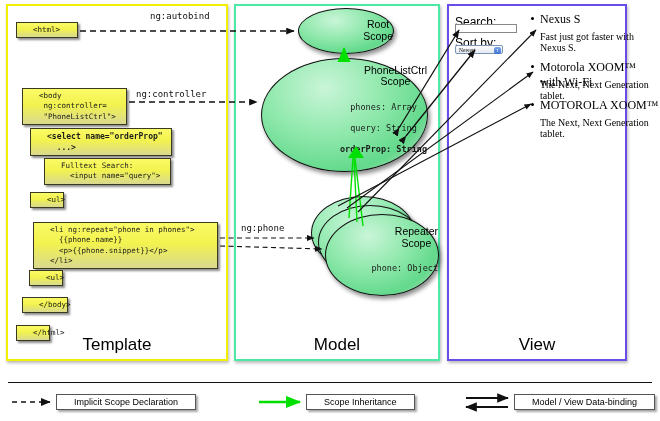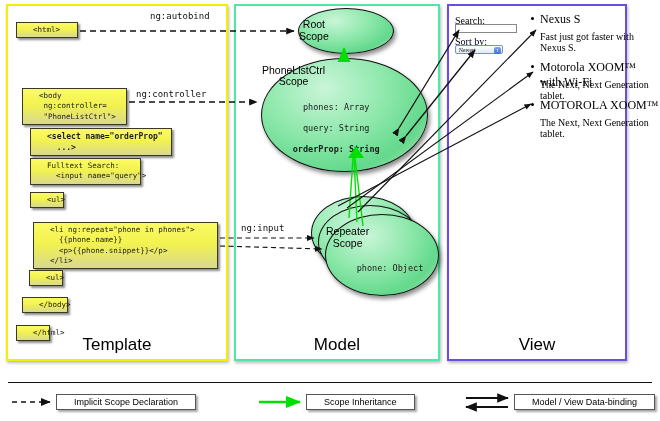--- a/index.html
+++ b/index.html
@@ -26,30 +26,30 @@
            font-family:"DejaVu Sans Mono","Liberation Mono",monospace;
            font-size:7.5px;line-height:1.38;color:#1a1a1a;
            padding:2px 16px;white-space:pre;}
   .codebox.bold{font-weight:bold;font-size:8px;}
 
   
   .ellipse{position:absolute;border-radius:50%;
            border:1.6px solid #111;
            background:radial-gradient(ellipse at 38% 26%,#c9f5d8 0%,#8ee8ab 42%,#63d98c 72%,#d8d8d0 100%);
            box-shadow:2px 3px 4px rgba(0,0,0,.45);
-           display:flex;flex-direction:column;align-items:flex-start;justify-content:center;
+           display:flex;flex-direction:column;align-items:flex-end;justify-content:center;
            text-align:center;}
   .ell-title{font-size:10.5px;color:#000;line-height:1.12;}
   .ell-props{font-family:"DejaVu Sans Mono","Liberation Mono",monospace;
              font-size:8.5px;color:#1b1b1b;line-height:1.25;margin-top:3px;white-space:pre;}
   .ell-props b{font-weight:bold;}
   .ghost{background:radial-gradient(ellipse at 38% 26%,#cdf6dc 0%,#95ebb2 45%,#6bdd93 75%,#dcdcd4 100%);}
 
   
-  .v-label{position:absolute;font-family:Liberation Serif, serif;font-size:10px;color:#000;}
+  .v-label{position:absolute;font-family:Liberation Sans, sans-serif;font-size:12px;color:#000;}
   .v-input{position:absolute;box-sizing:border-box;border:1px solid #888;background:#fff;}
   .v-select{position:absolute;box-sizing:border-box;height:9px;
             border:1px solid #7d93b4;border-radius:2px;
             background:linear-gradient(180deg,#fdfdfd 0%,#e3e9f2 100%);
             font-family:"Liberation Serif",serif;font-size:5.5px;color:#111;
             padding-left:3px;line-height:8px;}
   .v-select .arrow{position:absolute;right:1px;top:1px;width:7px;height:7px;border-radius:2px;
                    background:linear-gradient(180deg,#7fa7e8 0%,#3b6fd4 100%);
                    color:#fff;font-size:5px;line-height:7px;text-align:center;}
   .v-item{position:absolute;font-family:"Liberation Serif",serif;color:#000;}
@@ -87,21 +87,21 @@
 
   <div class="codebox" style="left:16px;top:22px;width:62px;">&lt;html&gt;</div>
 
   <div class="codebox" style="left:22px;top:88px;width:105px;">&lt;body
  ng:controller=
  "PhoneListCtrl"&gt;</div>
 
   <div class="codebox bold" style="left:30px;top:128px;width:142px;">&lt;select name="orderProp"
   ...&gt;</div>
 
-  <div class="codebox" style="left:30px;top:158px;width:111px;">Fulltext Search:
+  <div class="codebox" style="left:44px;top:158px;width:127px;">Fulltext Search:
   &lt;input name="query"&gt;</div>
 
   <div class="codebox" style="left:30px;top:192px;width:30px;">&lt;ul&gt;</div>
 
   <div class="codebox" style="left:33px;top:222px;width:185px;">&lt;li ng:repeat="phone in phones"&gt;
   {{phone.name}}
   &lt;p&gt;{{phone.snippet}}&lt;/p&gt;
 &lt;/li&gt;</div>
 
   <div class="codebox" style="left:29px;top:270px;width:30px;">&lt;ul&gt;</div>
@@ -158,21 +158,21 @@
   <div class="v-bullet" style="left:531px;top:65px;"></div>
   <div class="v-item v-name" style="left:540px;top:60px;">Motorola XOOM™ with Wi-Fi</div>
   <div class="v-item v-snip" style="left:540px;top:79px;">The Next, Next Generation tablet.</div>
 
   <div class="v-bullet" style="left:531px;top:103px;"></div>
   <div class="v-item v-name" style="left:540px;top:98px;">MOTOROLA XOOM™</div>
   <div class="v-item v-snip" style="left:540px;top:117px;">The Next, Next Generation tablet.</div>
 
   <div class="edge-label" style="left:150px;top:11px;">ng:autobind</div>
   <div class="edge-label" style="left:136px;top:89px;">ng:controller</div>
-  <div class="edge-label" style="left:241px;top:223px;">ng:input</div>
+  <div class="edge-label" style="left:241px;top:223px;">ng:phone</div>
 
   <svg class="ovl">
     <defs>
       <marker id="ar" markerWidth="7" markerHeight="7" refX="6" refY="2.6" orient="auto">
         <path d="M0,0 L6.5,2.6 L0,5.2 z" fill="#111"></path>
       </marker>
       <marker id="arg" markerWidth="8" markerHeight="8" refX="6.5" refY="3" orient="auto">
         <path d="M0,0 L7,3 L0,6 z" fill="#00e000"></path>
       </marker>
     </defs>

